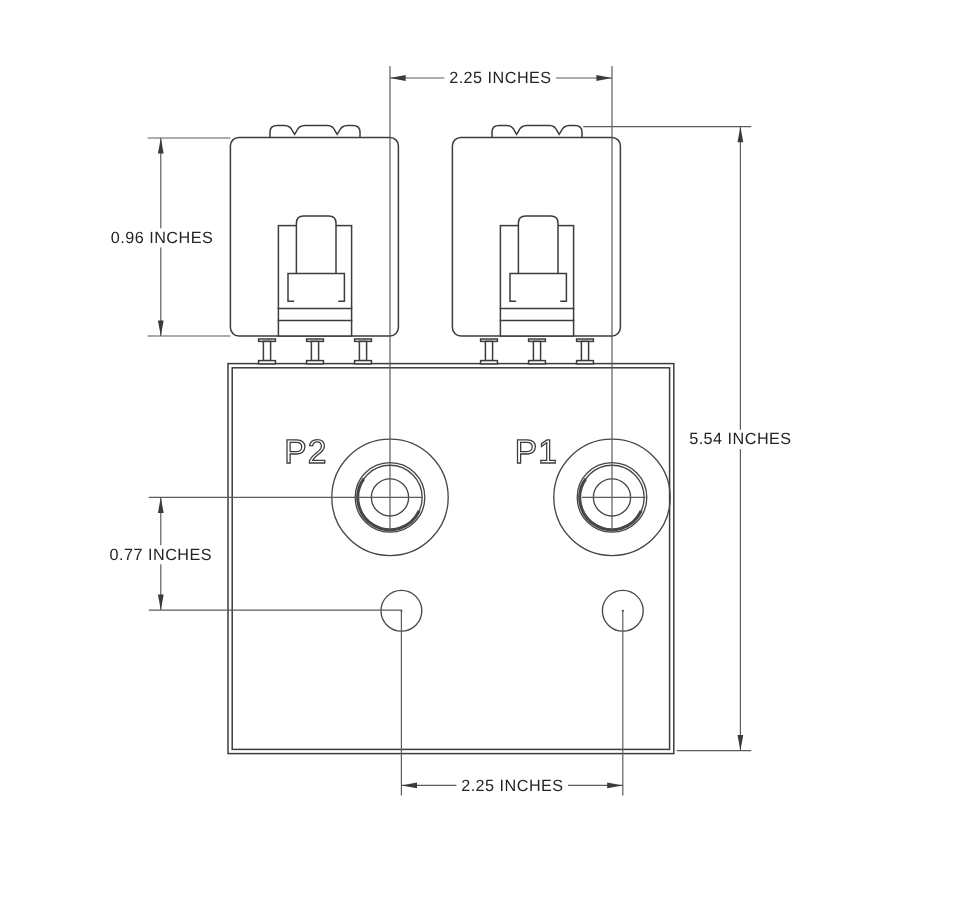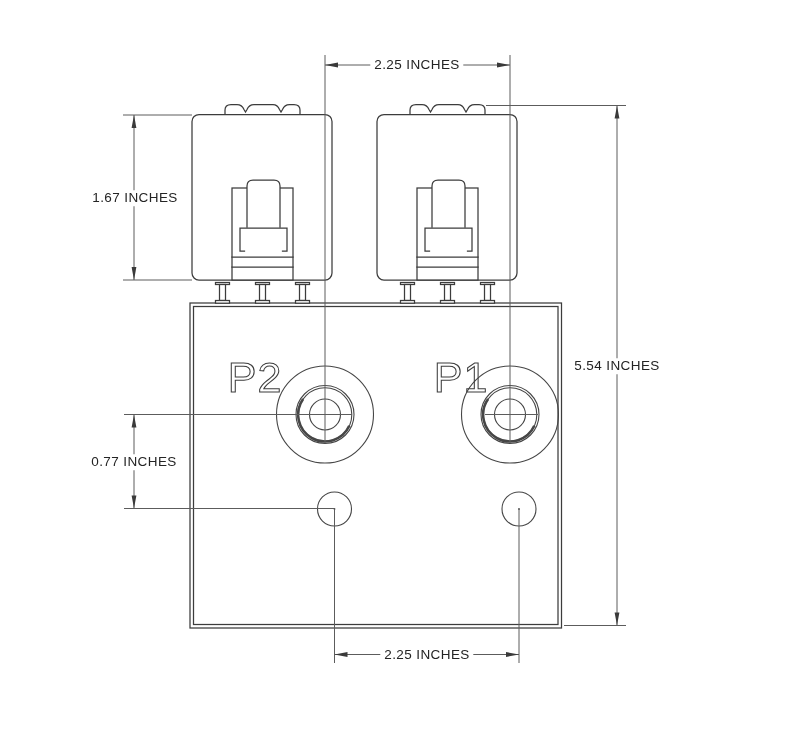--- a/index.html
+++ b/index.html
@@ -8,33 +8,33 @@
     font-family:"Liberation Sans",sans-serif;
     padding-left:28px;
   }
   .canvas svg{position:absolute;left:0;top:0;}
   .txt{position:absolute;transform:translate(-50%,-50%);white-space:nowrap;line-height:1;}
   .dim-label{
     font-size:13.5px;color:#242424;background:#ffffff;
     padding:1px 4px;letter-spacing:.4px;
   }
   .port-label{
-    font-size:43px;color:#3f3f3f;letter-spacing:1px;background:transparent;text-align:center;
+    font-size:28px;color:#3f3f3f;letter-spacing:1px;background:transparent;text-align:center;
   }
   @supports (-webkit-text-stroke: 1px #000){
     .port-label{color:transparent;-webkit-text-stroke:1.05px #3c3c3c;}
   }
   
   #t-top  {left:417px;top:65px;}
   #t-coil {left:135px;top:198px;}
   #t-115  {left:134px;top:462px;}
   #t-633  {left:617px;top:366px;}
   #t-bot  {left:427px;top:655px;}
   #t-p2   {left:255px;top:377px;}
-  #t-p1   {left:461px;top:377px;}
+  #t-p1   {left:447px;top:377px;}
 </style>
 </head>
 <body>
 
 <div class="canvas">
 
   <svg width="800" height="750" viewBox="0 0 800 750">
 
     <defs>
 
@@ -130,21 +130,21 @@
       <polygon points="134,414.5 131.6,427.5 136.4,427.5"></polygon>
       <polygon points="134,508.5 131.6,495.5 136.4,495.5"></polygon>
       <polygon points="617,105.5 614.6,118.5 619.4,118.5"></polygon>
       <polygon points="617,625.5 614.6,612.5 619.4,612.5"></polygon>
       <polygon points="334.5,654.5 347.5,652.1 347.5,656.9"></polygon>
       <polygon points="519,654.5 506,652.1 506,656.9"></polygon>
     </g>
   </svg>
 
   <div id="t-top" class="txt dim-label">2.25 INCHES</div>
-  <div id="t-coil" class="txt dim-label">1.67 INCHES</div>
+  <div id="t-coil" class="txt dim-label">0.96 INCHES</div>
   <div id="t-115" class="txt dim-label">0.77 INCHES</div>
   <div id="t-633" class="txt dim-label">5.54 INCHES</div>
   <div id="t-bot" class="txt dim-label">2.25 INCHES</div>
 
   <div id="t-p2" class="txt port-label">P2</div>
   <div id="t-p1" class="txt port-label">P1</div>
 
 </div>
 
 </body></html>

